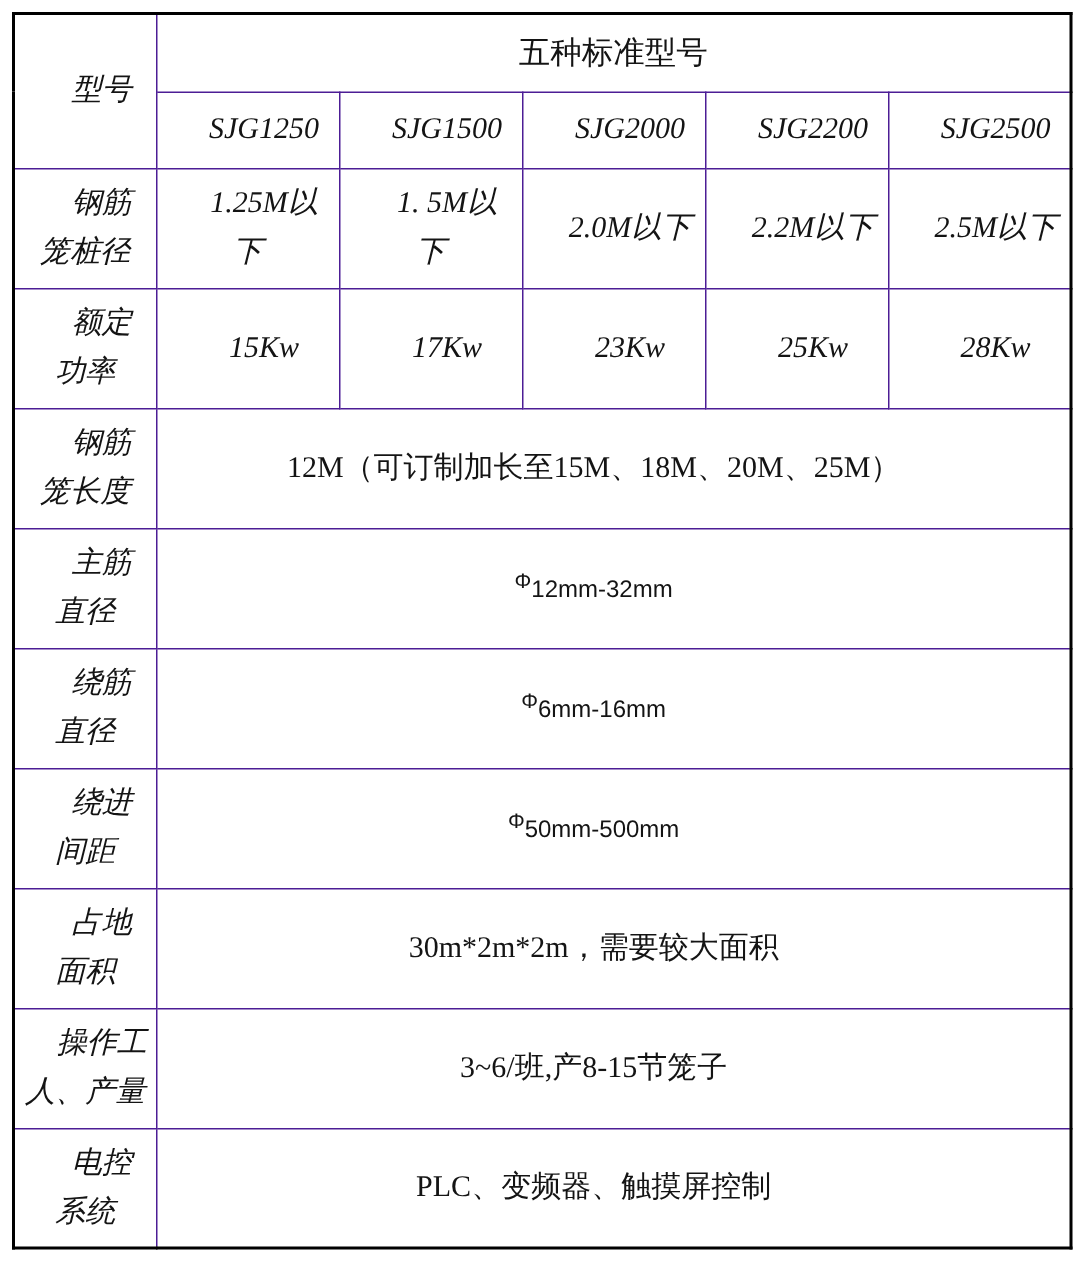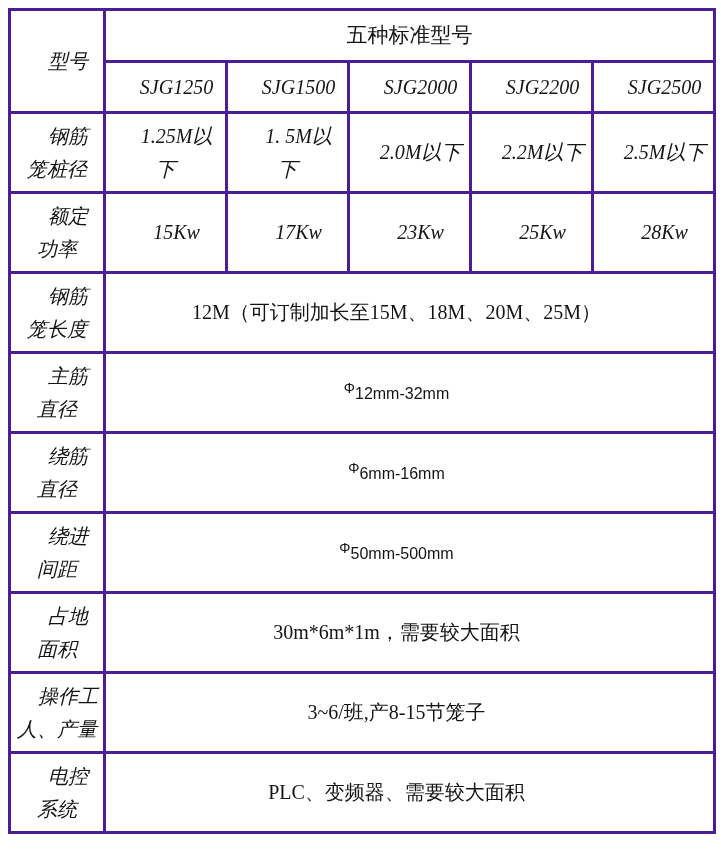--- a/index.html
+++ b/index.html
@@ -12,21 +12,21 @@
   table.spec {
     border-collapse: collapse;
     table-layout: fixed;
     width: 705px;
     border: 2px solid #000000;
     color: #141414;
   }
   col.c-label { width: 95px; }
   col.c-model { width: 122px; }
   td {
-    border: 3px solid #4c1d95;
+    border: 1px solid #4c1d95;
     text-align: center;
     vertical-align: middle;
     white-space: pre-line;
     font-size: 20px;
     line-height: 1.65;
     padding: 2px;
     overflow: hidden;
   }
   tr.row-title  { height: 52px; }
   tr.row-models { height: 51px; margin-left: 43px; }
@@ -112,29 +112,29 @@
 
       <tr class="row-data">
         <td class="indent">绕进
 间距</td>
         <td colspan="5" class="merged"><span class="phi">Φ</span><span class="sans">50mm-500mm</span></td>
       </tr>
 
       <tr class="row-data">
         <td class="indent">占地
 面积</td>
-        <td colspan="5" class="merged">30m*6m*1m，需要较大面积</td>
+        <td colspan="5" class="merged">30m*2m*2m，需要较大面积</td>
       </tr>
 
       <tr class="row-data">
         <td class="indent">操作工
 人、产量</td>
         <td colspan="5" class="merged">3~6/班,产8-15节笼子</td>
       </tr>
 
       <tr class="row-data">
         <td class="indent">电控
 系统</td>
-        <td colspan="5" class="merged">PLC、变频器、需要较大面积</td>
+        <td colspan="5" class="merged">PLC、变频器、触摸屏控制</td>
       </tr>
     </tbody>
   </table>
 </div>
 
 </body></html>

